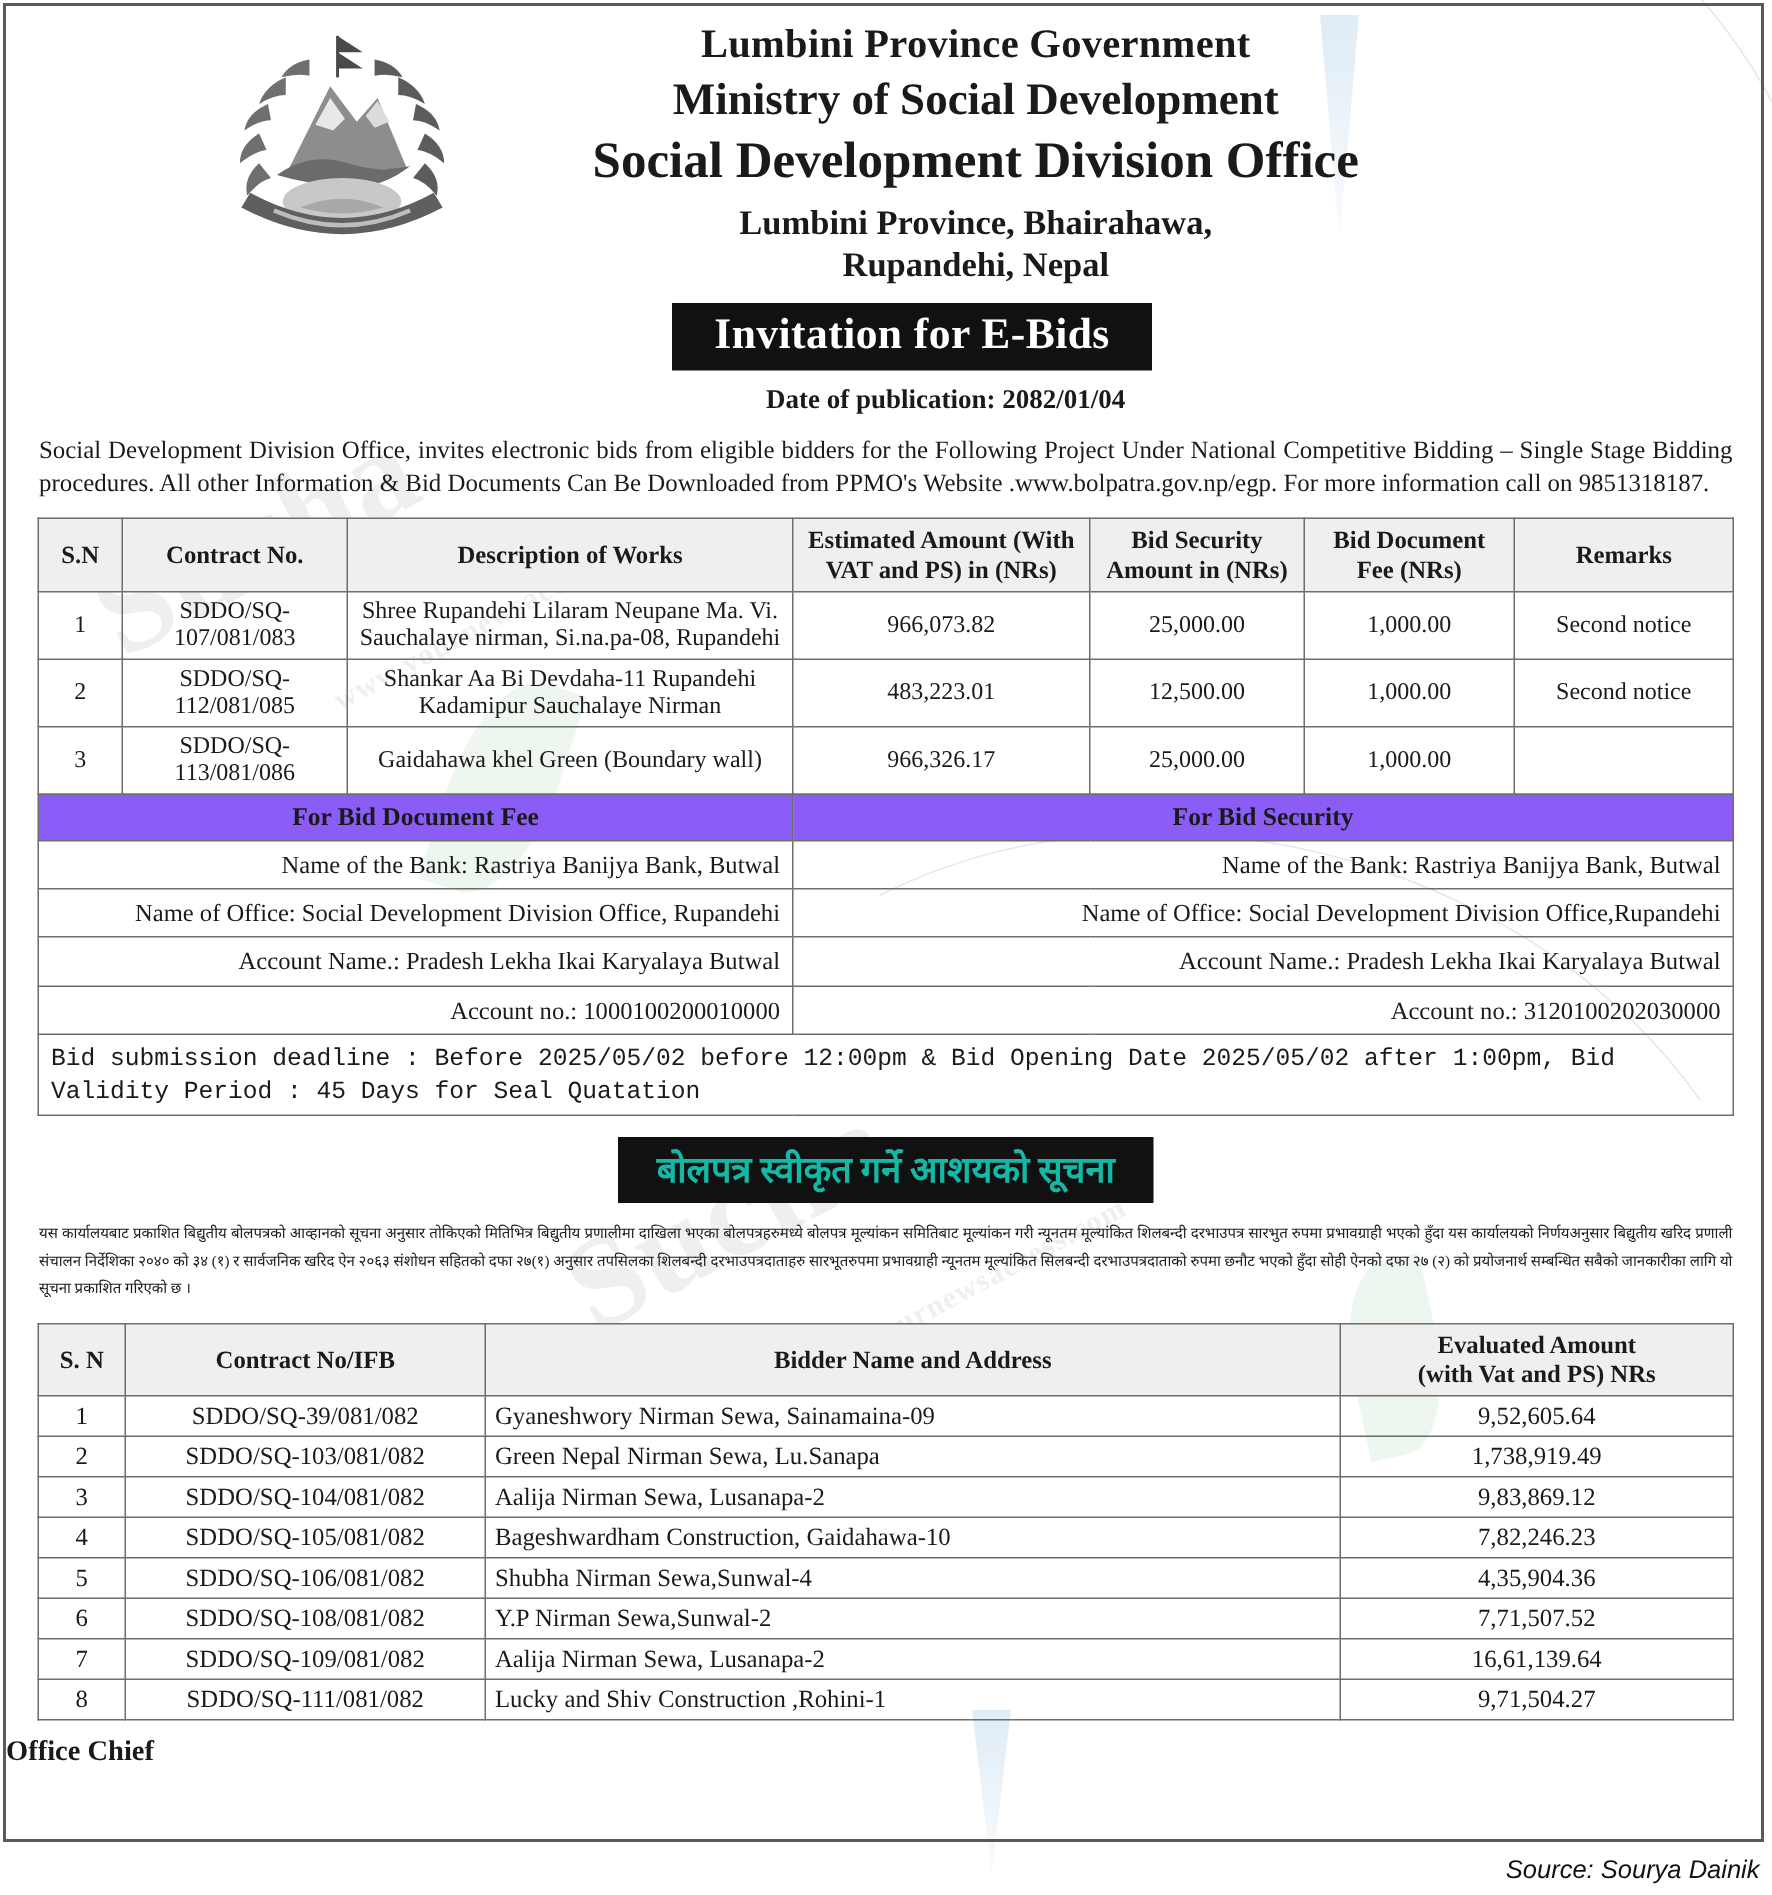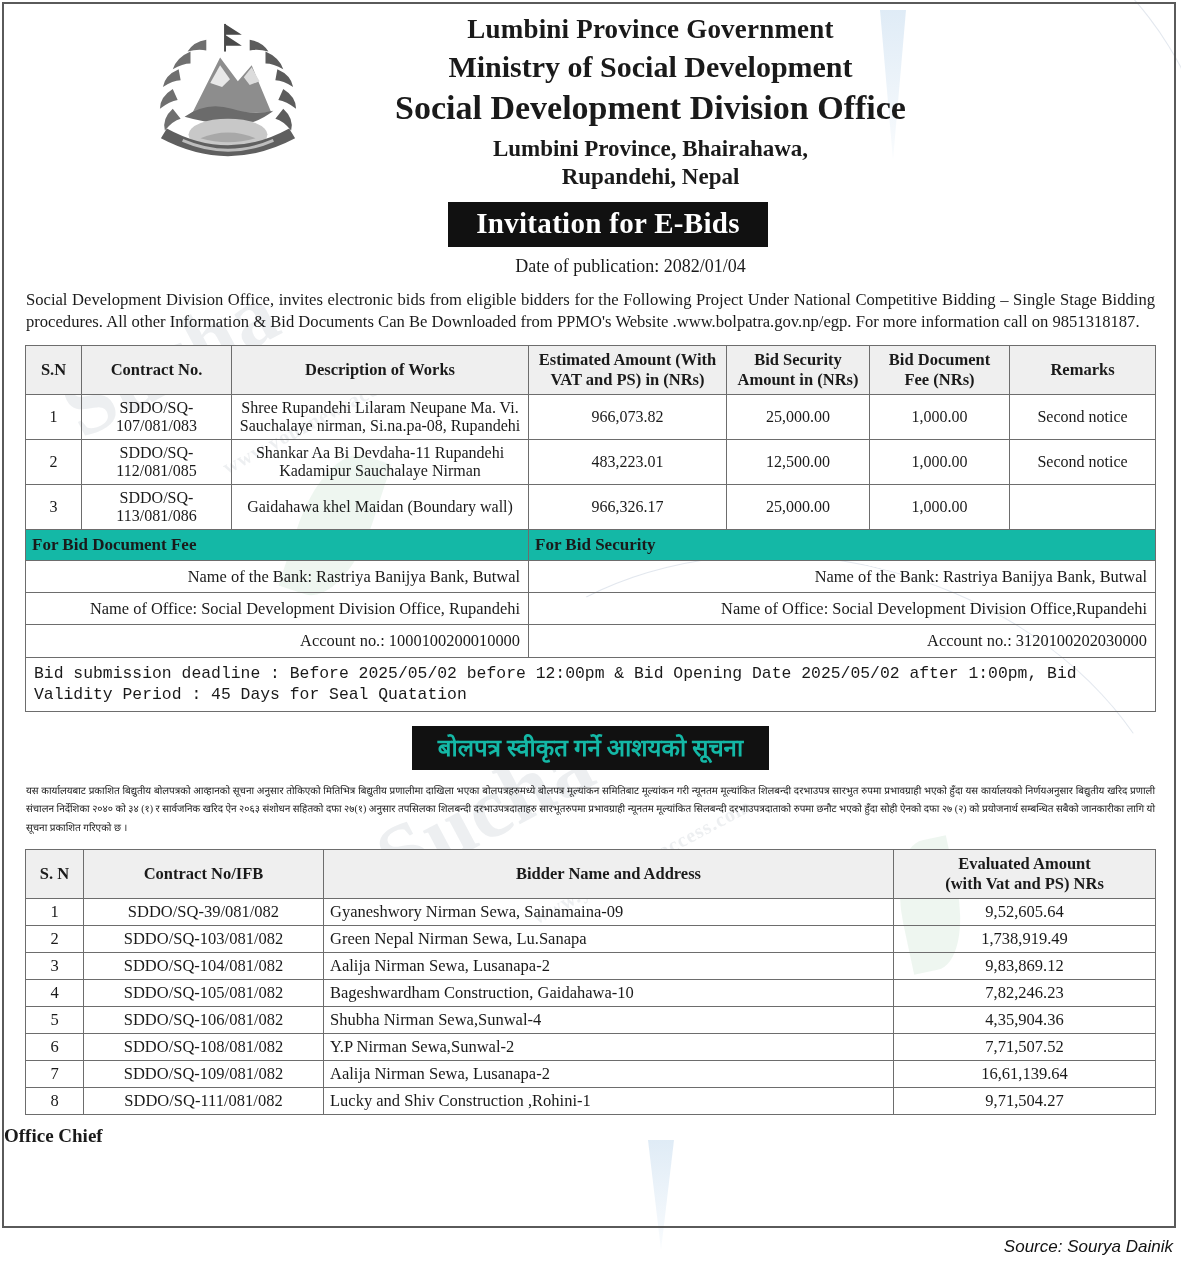--- a/index.html
+++ b/index.html
@@ -131,21 +131,21 @@
     font-size: 29px;
     font-weight: bold;
     padding: 5px 28px 7px 28px;
     letter-spacing: 0.3px;
   }
   .pubdate {
     text-align: center;
     padding-left: 80px;
     margin-top: 9px;
     font-size: 18px;
-    font-weight: normal;
+    font-weight: bold;
   }
 
   .intro {
     margin: 12px 26px 0 26px;
     font-size: 16.6px;
     line-height: 1.32;
     text-align: justify;
   }
 
   
@@ -173,23 +173,23 @@
 
   .t1 .col-sn { width: 56px; }
   .t1 .col-contract { width: 150px; }
   .t1 .col-desc { width: 297px; }
   .t1 .col-est { width: 198px; }
   .t1 .col-sec { width: 143px; }
   .t1 .col-fee { width: 140px; }
   .t1 .col-rem { width: 146px; }
 
   .subhead td {
-    background: #14b8a6;
-    font-weight: bold;
-    text-align: left;
+    background: #8b5cf6;
+    font-weight: bold;
+    text-align: center;
     font-size: 17px;
     padding: 5px 6px;
   }
   .bank td {
     font-size: 16.4px;
     text-align: right;
     line-height: 1.3;
     padding: 5px 8px;
   }
   .deadline td {
@@ -358,38 +358,42 @@
         <td class="c-center">SDDO/SQ-112/081/085</td>
         <td class="c-center">Shankar Aa Bi Devdaha-11 Rupandehi Kadamipur Sauchalaye Nirman</td>
         <td class="c-center">483,223.01</td>
         <td class="c-center">12,500.00</td>
         <td class="c-center">1,000.00</td>
         <td class="c-center">Second notice</td>
       </tr>
       <tr>
         <td class="c-center">3</td>
         <td class="c-center">SDDO/SQ-113/081/086</td>
-        <td class="c-center">Gaidahawa khel Maidan (Boundary wall)</td>
+        <td class="c-center">Gaidahawa khel Green (Boundary wall)</td>
         <td class="c-center">966,326.17</td>
         <td class="c-center">25,000.00</td>
         <td class="c-center">1,000.00</td>
         <td class="c-center"></td>
       </tr>
 
       <tr class="subhead">
         <td colspan="3">For Bid Document Fee</td>
         <td colspan="4">For Bid Security</td>
       </tr>
       <tr class="bank">
         <td colspan="3">Name of the Bank: Rastriya Banijya Bank, Butwal</td>
         <td colspan="4">Name of the Bank: Rastriya Banijya Bank, Butwal</td>
       </tr>
       <tr class="bank">
         <td colspan="3">Name of Office: Social Development Division Office, Rupandehi</td>
         <td colspan="4">Name of Office: Social Development Division Office,Rupandehi</td>
+      </tr>
+      <tr class="bank">
+        <td colspan="3">Account Name.: Pradesh Lekha Ikai Karyalaya Butwal</td>
+        <td colspan="4">Account Name.: Pradesh Lekha Ikai Karyalaya Butwal</td>
       </tr>
       <tr class="bank">
         <td colspan="3">Account no.: 1000100200010000</td>
         <td colspan="4">Account no.: 3120100202030000</td>
       </tr>
       <tr class="deadline">
         <td colspan="7">Bid submission deadline : Before 2025/05/02  before 12:00pm &amp; Bid Opening Date 2025/05/02 after 1:00pm, Bid Validity Period : 45 Days for Seal Quatation</td>
       </tr>
     </tbody>
   </table>

